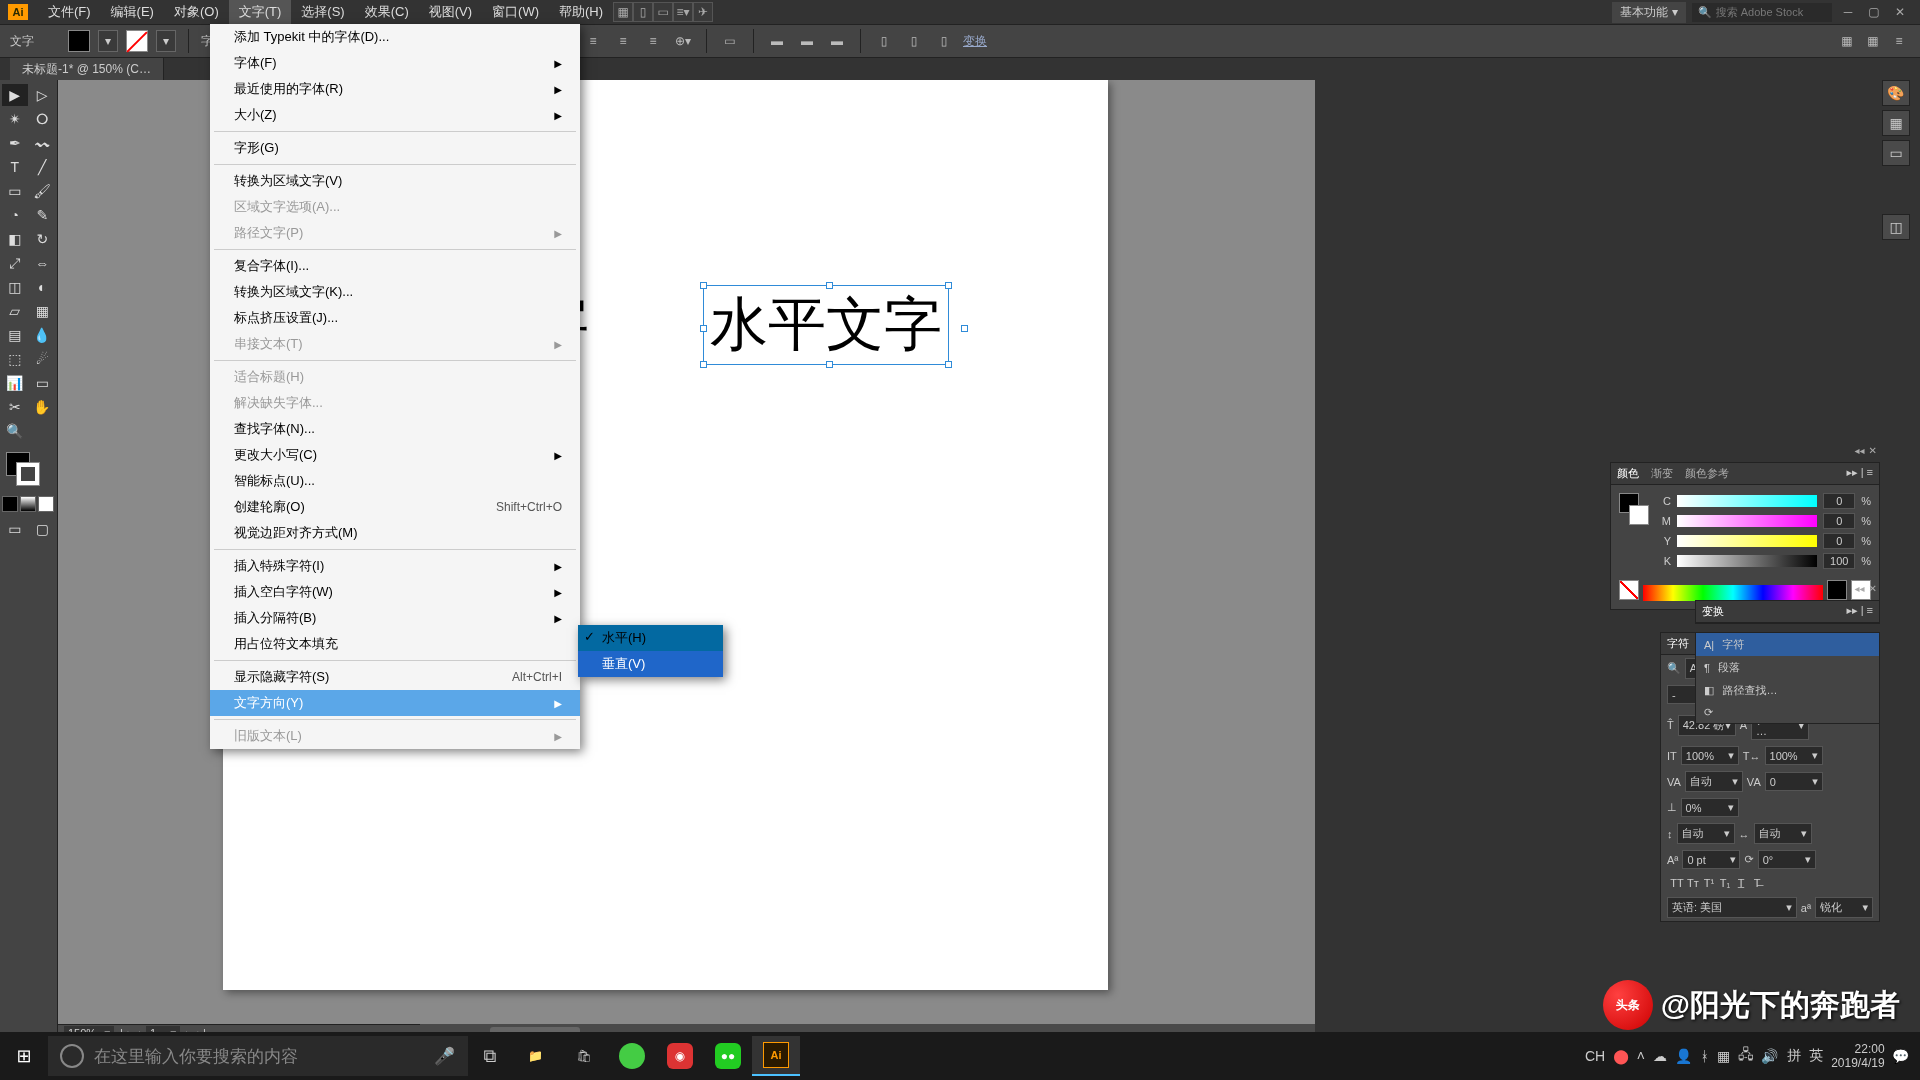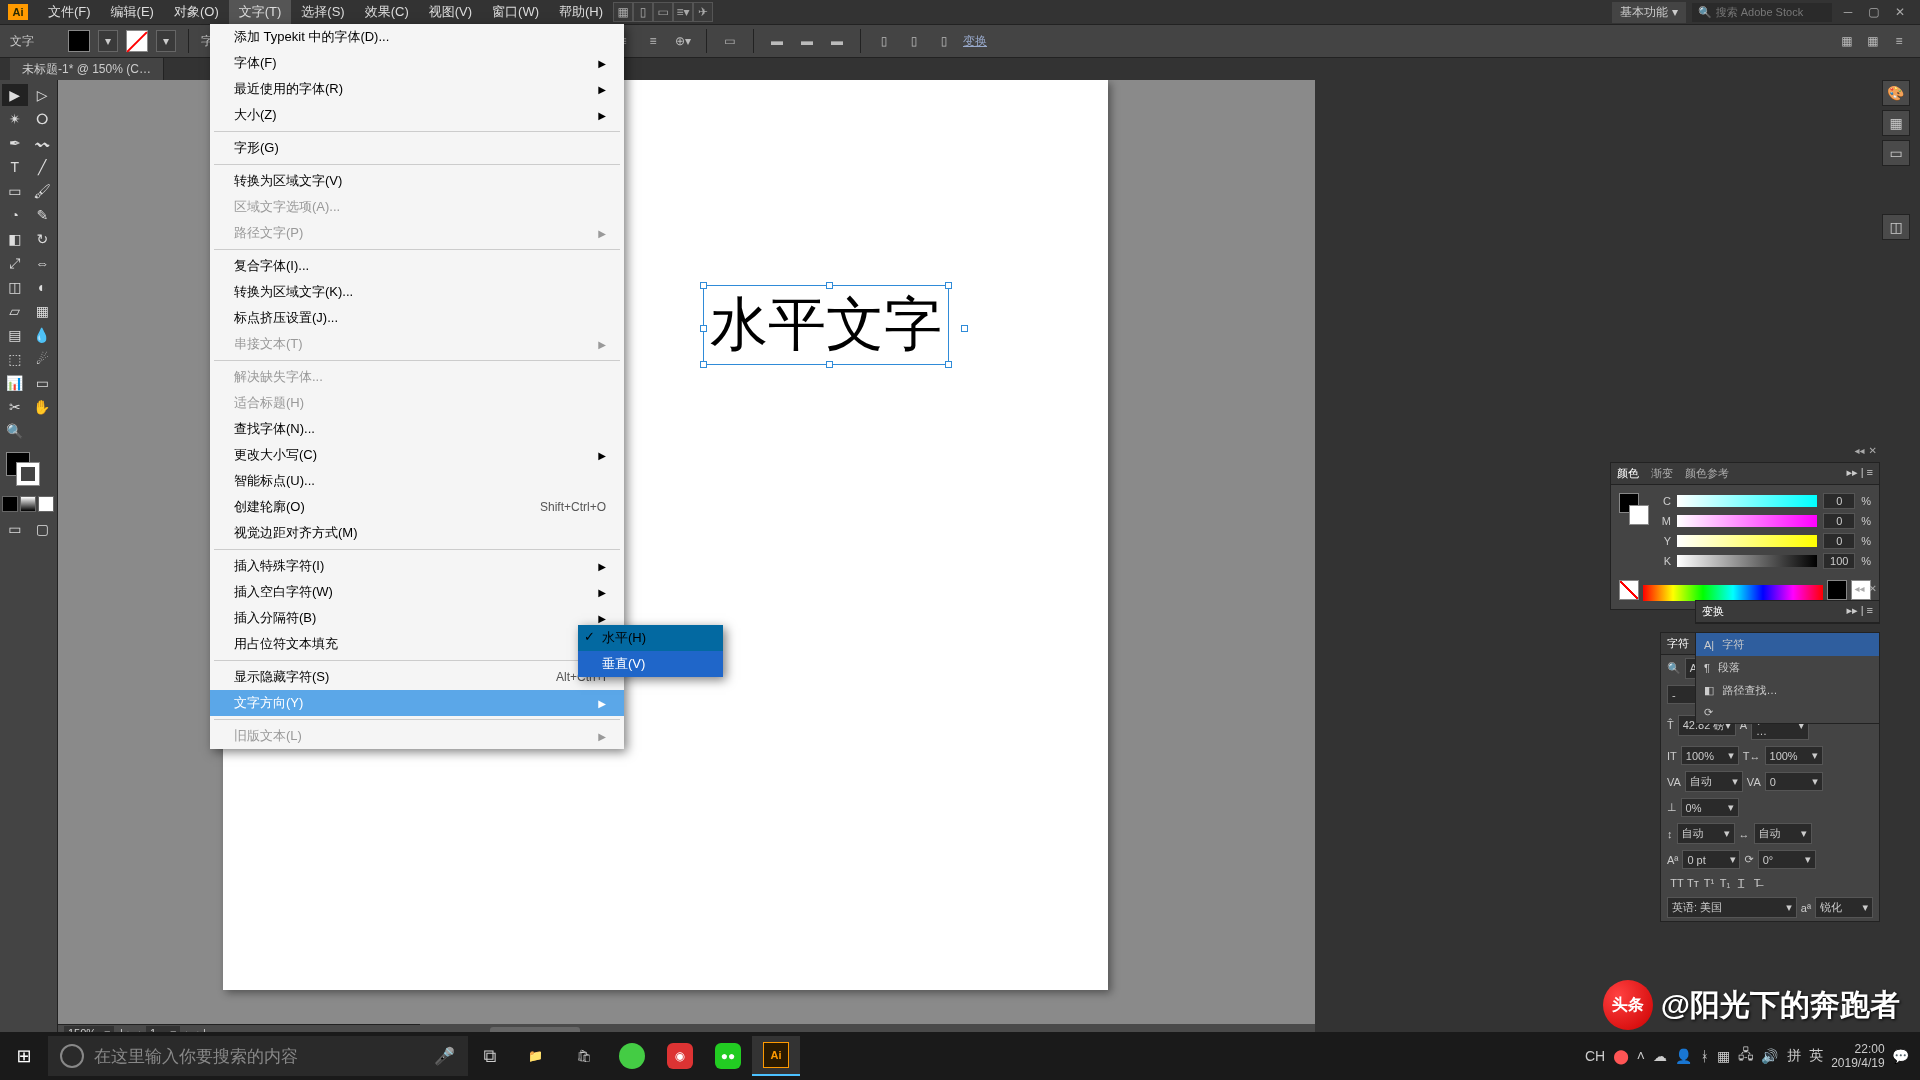--- a/index.html
+++ b/index.html
@@ -50,21 +50,21 @@
 .tool { width: 26px; height: 22px; display: inline-flex; align-items: center; justify-content: center; color: #ddd; cursor: pointer; font-size: 14px; }
 .tool.active { background: #222; }
 .fill-stroke { margin-top: 8px; position: relative; height: 40px; }
 .fill-sw { position: absolute; width: 24px; height: 24px; background: #000; border: 1px solid #888; top: 0; left: 4px; }
 .stroke-sw { position: absolute; width: 24px; height: 24px; background: #fff; border: 1px solid #888; top: 10px; left: 14px; }
 .stroke-sw::after { content: ''; position: absolute; inset: 4px; background: #444; }
 .mini-row { display: flex; gap: 2px; margin-top: 4px; }
 .mini { width: 16px; height: 16px; border: 1px solid #666; }
 
 
-.dropdown { position: absolute; top: 24px; left: 210px; width: 414px; background: #f5f5f5; color: #000; box-shadow: 3px 3px 10px rgba(0,0,0,0.5); z-index: 100; font-size: 13px; }
+.dropdown { position: absolute; top: 24px; left: 210px; width: 370px; background: #f5f5f5; color: #000; box-shadow: 3px 3px 10px rgba(0,0,0,0.5); z-index: 100; font-size: 13px; }
 .dd-item { padding: 4px 18px 4px 24px; display: flex; justify-content: space-between; align-items: center; cursor: pointer; }
 .dd-item.disabled { color: #999; cursor: default; }
 .dd-item.highlight { background: #5ba7e8; color: #fff; }
 .dd-sep { height: 1px; background: #ccc; margin: 3px 4px; }
 .dd-arrow { font-size: 10px; }
 .dd-shortcut { font-size: 12px; color: #555; }
 
 .submenu { position: absolute; left: 578px; top: 625px; width: 145px; background: #0369a1; color: #000; box-shadow: 3px 3px 10px rgba(0,0,0,0.5); z-index: 101; font-size: 13px; }
 .sub-item { padding: 4px 18px 4px 24px; position: relative; cursor: pointer; }
 .sub-item.checked::before { content: '✓'; position: absolute; left: 6px; }
@@ -114,21 +114,21 @@
 .cortana { width: 24px; height: 24px; border: 2px solid #888; border-radius: 50%; }
 .task-ico { width: 44px; height: 40px; display: flex; align-items: center; justify-content: center; font-size: 18px; }
 .task-app { width: 48px; height: 40px; display: flex; align-items: center; justify-content: center; position: relative; }
 .task-app.active { border-bottom: 2px solid #4cc2ff; background: #333; }
 .tray { margin-left: auto; display: flex; align-items: center; gap: 8px; padding-right: 10px; color: #ccc; font-size: 12px; }
 .tray-ico { font-size: 14px; }
 .clock { font-size: 12px; text-align: right; line-height: 1.2; }
 
 
 .watermark { position: absolute; right: 20px; bottom: 50px; display: flex; align-items: center; gap: 8px; z-index: 200; }
-.wm-logo { width: 50px; height: 50px; background: radial-gradient(circle at 30% 30%, #ff4040, #c00); border-radius: 50%; display: flex; align-items: center; justify-content: center; color: #fff; font-weight: bold; font-size: 16px; }
+.wm-logo { width: 50px; height: 50px; background: radial-gradient(circle at 30% 30%, #ff4040, #c00); border-radius: 50%; display: flex; align-items: center; justify-content: center; color: #fff; font-weight: bold; font-size: 12px; }
 .wm-text { color: #fff; font-size: 30px; font-weight: bold; text-shadow: 1px 1px 3px #000; }
 </style>
 </head>
 <body>
 
 <div class="menubar">
   <div class="ai-logo">Ai</div>
   <div class="menu-item">文件(F)</div>
   <div class="menu-item">编辑(E)</div>
   <div class="menu-item">对象(O)</div>
@@ -334,24 +334,24 @@
     </div>
     <div class="dd-item">
       <span>标点挤压设置(J)...</span>
     </div>
     <div class="dd-item disabled">
       <span>串接文本(T)</span>
       <span class="dd-arrow">▶</span>
     </div>
     <div class="dd-sep"></div>
     <div class="dd-item disabled">
+      <span>适合标题(H)</span>
+    </div>
+    <div class="dd-item disabled">
       <span>解决缺失字体...</span>
-    </div>
-    <div class="dd-item disabled">
-      <span>适合标题(H)</span>
     </div>
     <div class="dd-item">
       <span>查找字体(N)...</span>
     </div>
     <div class="dd-item">
       <span>更改大小写(C)</span>
       <span class="dd-arrow">▶</span>
     </div>
     <div class="dd-item">
       <span>智能标点(U)...</span>

